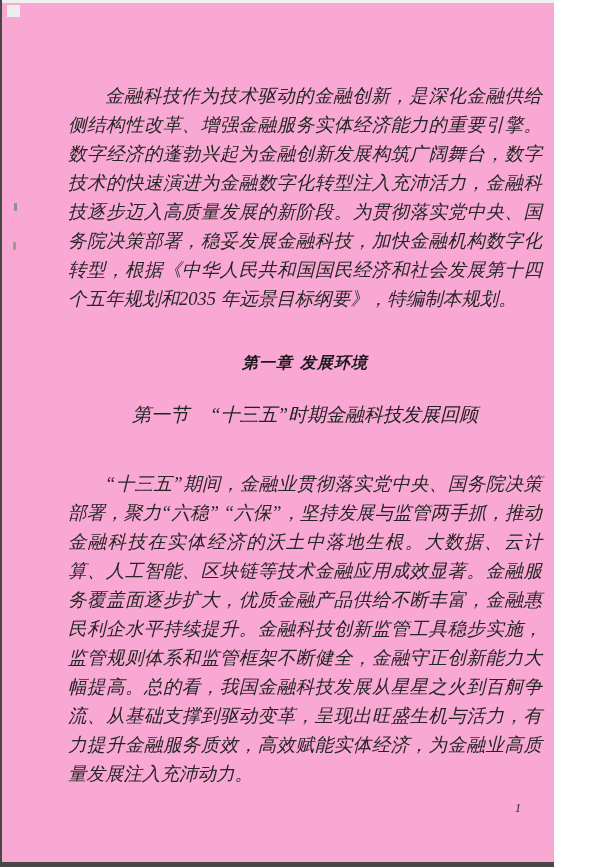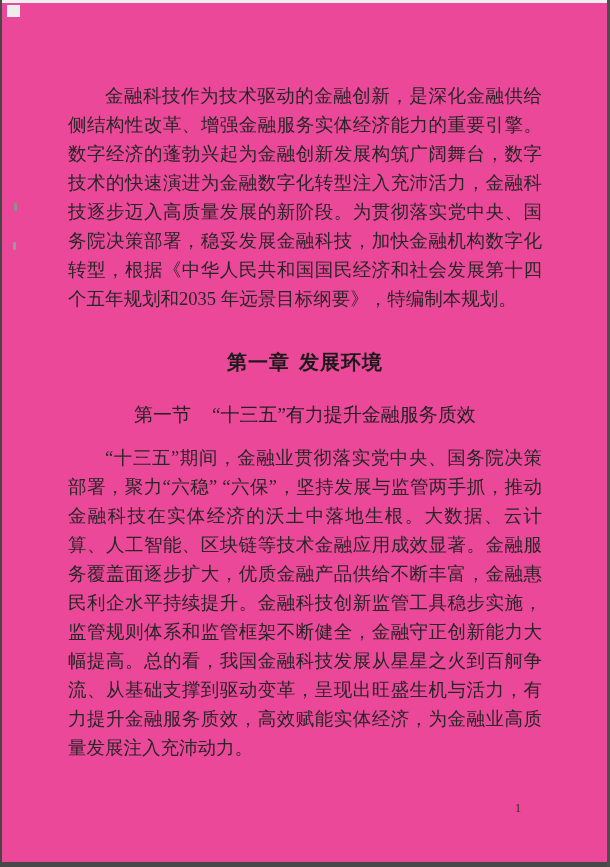--- a/index.html
+++ b/index.html
@@ -2,25 +2,26 @@
 <html><head>
 <meta charset="utf-8">
 <style>
   html, body {
     margin: 0;
     padding: 0;
     background: #ffffff;
   }
   .page {
     position: relative;
-    width: 610px;
+    width: 554px;
     height: 867px;
-    background: #ec4899;
+    background: #f9a8d4;
     overflow: hidden;
     font-family: "Liberation Serif", "DejaVu Serif", serif;
+    font-style: italic;
   }
   
   .edge-top {
     position: absolute; left: 0; top: 0;
     width: 610px; height: 3px;
     background: #efefef;
   }
   .edge-left {
     position: absolute; left: 0; top: 0;
     width: 2px; height: 867px;
@@ -62,27 +63,27 @@
   }
   .body-para {
     margin: 0;
     font-size: 18.5px;
     line-height: 29px;
     color: #262626;
     text-align: justify;
     text-indent: 2em;
   }
   .body-para.second {
-    margin-top: 15px;
+    margin-top: 41px;
   }
   .chapter-heading {
     margin: 34px 0 0 0;
     font-family: "DejaVu Sans", "Liberation Sans", sans-serif;
     font-weight: bold;
-    font-size: 20px;
+    font-size: 16px;
     line-height: 29px;
     color: #1a1a1a;
     text-align: center;
     letter-spacing: 1px;
   }
   .chapter-label { margin-right: 0.45em; }
   .section-heading {
     margin: 23px 0 0 0;
     font-family: "Liberation Serif", "DejaVu Serif", serif;
     font-weight: normal;
@@ -119,21 +120,21 @@
 
   <div class="content">
 
     <p class="body-para">金融科技作为技术驱动的金融创新，是深化金融供给侧结构性改革、增强金融服务实体经济能力的重要引擎。数字经济的蓬勃兴起为金融创新发展构筑广阔舞台，数字技术的快速演进为金融数字化转型注入充沛活力，金融科技逐步迈入高质量发展的新阶段。为贯彻落实党中央、国务院决策部署，稳妥发展金融科技，加快金融机构数字化转型，根据《中华人民共和国国民经济和社会发展第十四个五年规划和2035 年远景目标纲要》，特编制本规划。</p>
 
     <h1 class="chapter-heading">
       <span class="chapter-label">第一章</span><span class="chapter-title">发展环境</span>
     </h1>
 
     <h2 class="section-heading">
-      <span class="section-label">第一节</span><span class="section-title">“十三五”有力提升金融服务质效</span>
+      <span class="section-label">第一节</span><span class="section-title">“十三五”时期金融科技发展回顾</span>
     </h2>
 
     <p class="body-para second">“十三五”期间，金融业贯彻落实党中央、国务院决策部署，聚力“六稳” “六保”，坚持发展与监管两手抓，推动金融科技在实体经济的沃土中落地生根。大数据、云计算、人工智能、区块链等技术金融应用成效显著。金融服务覆盖面逐步扩大，优质金融产品供给不断丰富，金融惠民利企水平持续提升。金融科技创新监管工具稳步实施，监管规则体系和监管框架不断健全，金融守正创新能力大幅提高。总的看，我国金融科技发展从星星之火到百舸争流、从基础支撑到驱动变革，呈现出旺盛生机与活力，有力提升金融服务质效，高效赋能实体经济，为金融业高质量发展注入充沛动力。</p>
 
   </div>
 
   <div class="page-number">1</div>
 
 </div>
 

